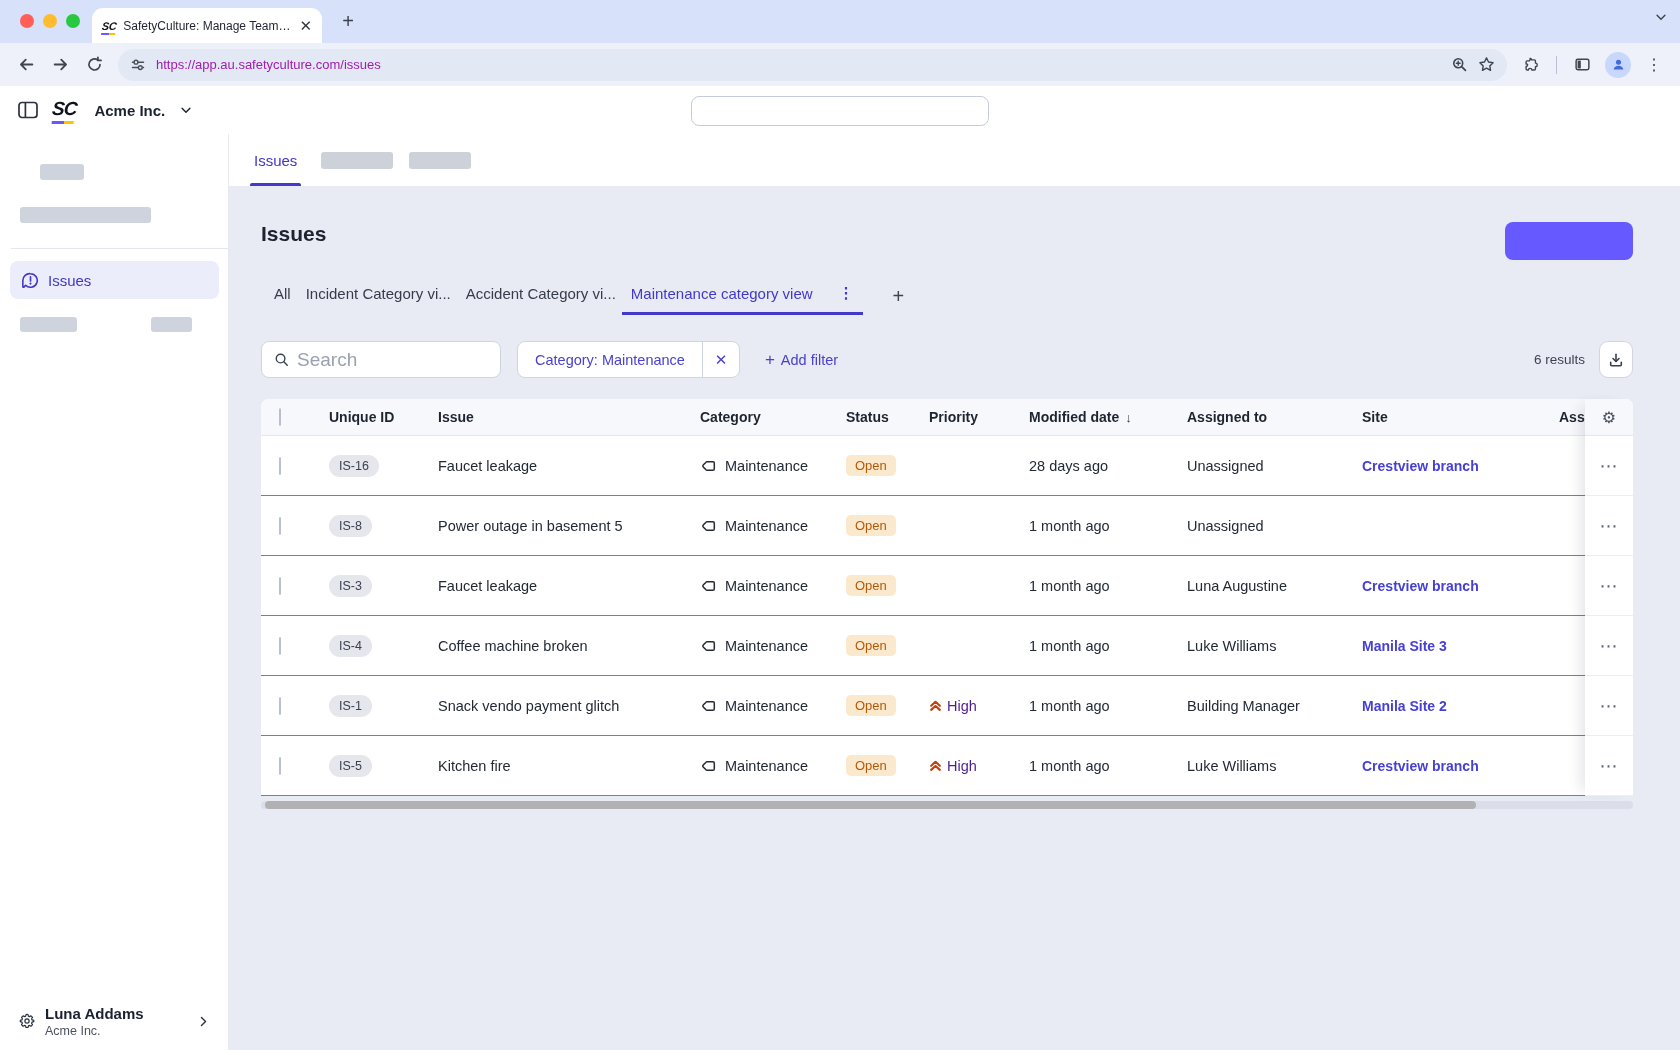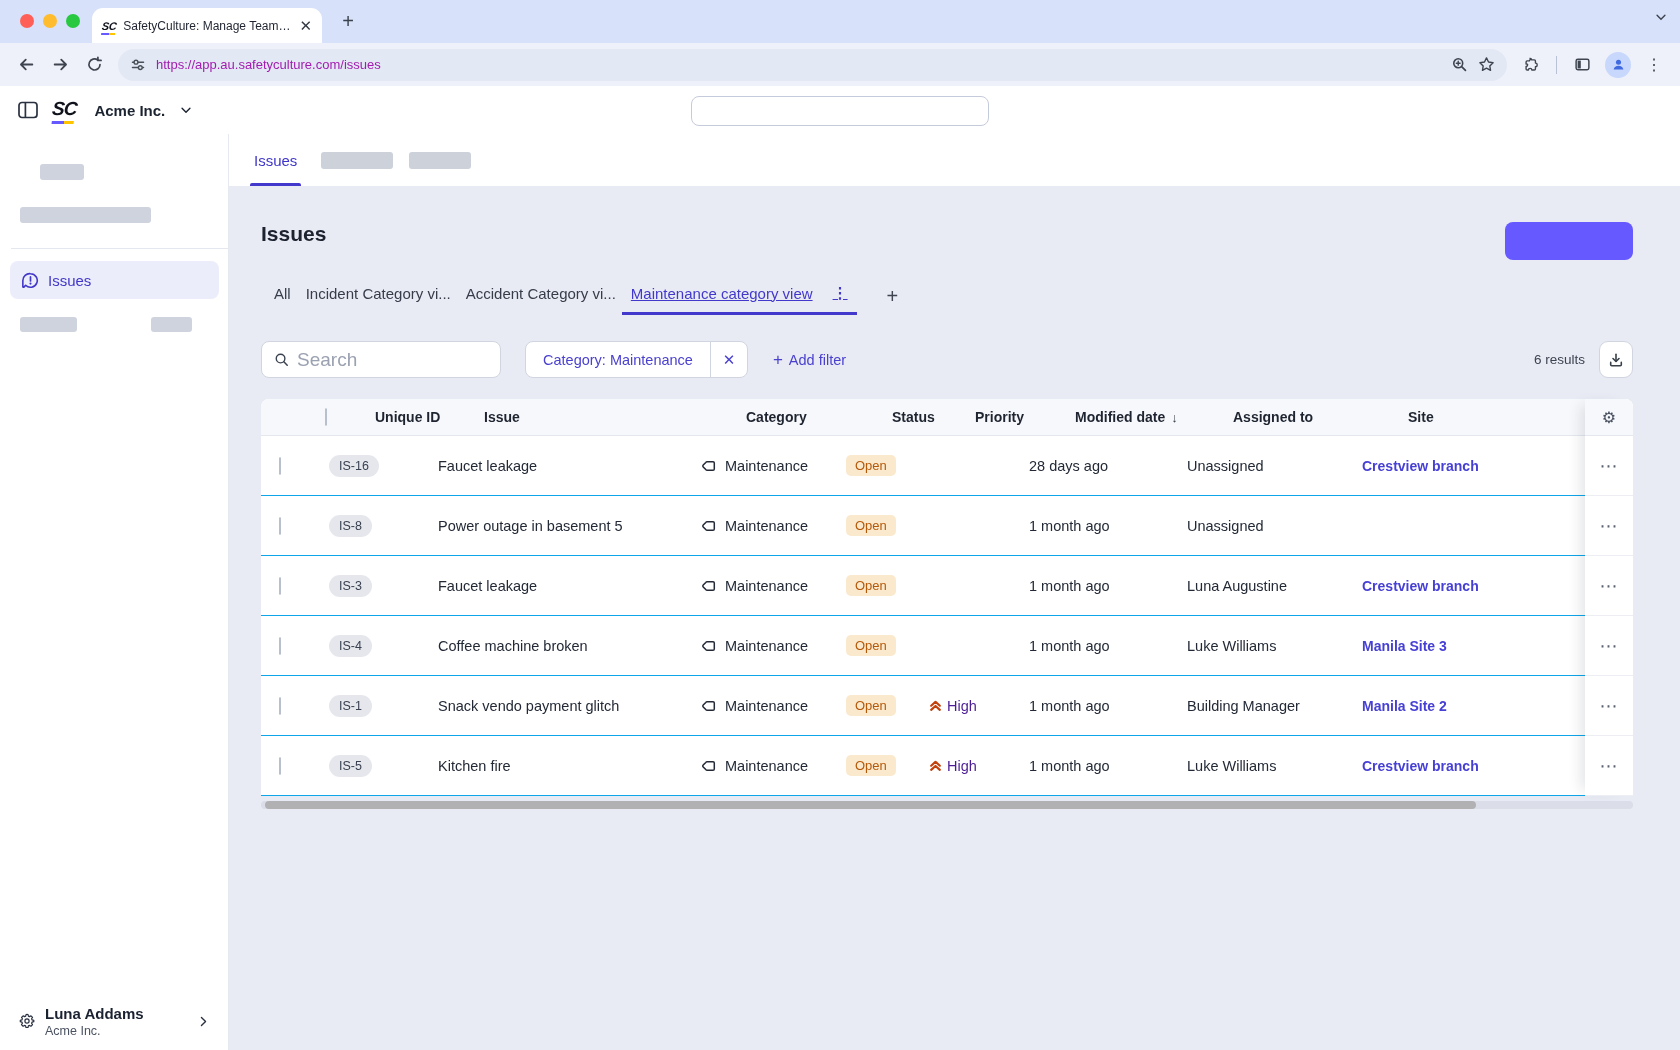--- a/index.html
+++ b/index.html
@@ -64,45 +64,45 @@
   .nav-skel2 { width:62px; margin-left:16px; }
 
   .content { flex:1; background:#e9ebf4; padding:0 47px 0 32px; position:relative; overflow:hidden; }
   .page-head { position:relative; padding-top:36px; height:98px; }
   .page-title { font-size:21px; font-weight:bold; color:#1c2230; }
   .primary-btn { position:absolute; top:36px; right:0; width:128px; height:38px; background:#6559ff; border:none; border-radius:8px; }
 
   .view-tabs { display:flex; align-items:flex-end; padding-left:13px; position:relative;text-align:center; }
   .vtab { font-size:15px; color:#363c49; padding-bottom:13px; margin-right:15px; white-space:nowrap; }
   .vtab.active { color:#4238cb; border-bottom:3px solid #4238cb; padding:0 9px 10px 9px; margin-left:-9px; margin-right:6px;
-          display:flex; align-items:center; gap:20px;text-decoration:underline; }
+          display:flex; align-items:center; gap:26px; }
   .vtab-kebab { font-size:15px; font-weight:bold; color:#4238cb; }
   .vtab-plus { font-size:20px; color:#3f4550; padding-bottom:9px; margin-left:24px; line-height:1; }
 
   .filter-row { margin-top:26px; display:flex; align-items:center; height:37px; }
   .search-box { width:240px; height:37px; background:#fff; border:1px solid #d1d5e0; border-radius:8px;
           display:flex; align-items:center; padding:0 12px; gap:8px; }
   .search-box input { border:none; outline:none; flex:1; font-size:19px; font-family:inherit; color:#c2410c; min-width:0; background:transparent; }
   .search-box input::placeholder { color:#9aa1b1; }
-  .filter-chip { margin-left:24px; height:37px; background:#fff; border:1px solid #d1d5e0; border-radius:8px; display:flex; align-items:stretch; }
+  .filter-chip { margin-left:16px; height:37px; background:#fff; border:1px solid #d1d5e0; border-radius:8px; display:flex; align-items:stretch; }
   .chip-label { display:flex; align-items:center; padding:0 17px; font-size:14.5px; color:#4a41cf; }
   .chip-div { width:1px; background:#d1d5e0; }
   .chip-close { width:36px; display:flex; align-items:center; justify-content:center; color:#4a41cf; font-size:15px; }
   .add-filter { margin-left:25px; display:flex; align-items:center; gap:6px; color:#4a41cf; font-size:14.5px; }
   .add-plus { font-size:17px; }
   .fspacer { flex:1; }
   .results { font-size:13.5px; color:#3c4350; margin-right:14px; }
   .dl-btn { width:34px; height:37px; background:#fff; border:1px solid #d1d5e0; border-radius:9px; display:flex; align-items:center; justify-content:center; color:#394049; }
 
   
   .table-card { margin-top:21px; background:#fff; border-radius:8px 8px 0 0; position:relative; width:1372px; }
   .trow { display:grid; grid-template-columns:68px 109px 262px 146px 83px 100px 158px 175px 197px 74px;
           align-items:center; height:60px; border-bottom:1px solid #0ea5e9; font-size:14.5px; color:#232a36; }
   .thead { height:37px; background:#f7f8fb; border-radius:8px 8px 0 0; border-bottom:1px solid #e4e7ee;
-          font-weight:bold; font-size:14px; color:#1e2430;padding-left:46px; }
+          font-weight:bold; font-size:14px; color:#1e2430; }
   .cell { padding-right:8px; white-space:nowrap; overflow:hidden; }
   .c-check { padding-left:18px; overflow:visible; }
   .checkbox { width:16px; height:16px; border:1.5px solid #b9c0cd; border-radius:4px; background:#fff; }
   .id-pill { display:inline-block; background:#e5e7ed; color:#394050; font-size:12.5px; padding:4px 10px; border-radius:12px; }
   .c-cat { display:flex; align-items:center; gap:9px; }
   .badge-open { display:inline-block; background:#fbe9ce; color:#b4590a; font-size:13px; padding:3px 9px; border-radius:5px; }
   .c-pri { display:flex; align-items:center; gap:5px; color:#4c1d95; }
   .site-link { color:#4740d4; font-weight:bold; font-size:14px; }
   .mod-arrow { font-size:13px; margin-left:6px; color:#333a46; }
   .sticky-col { position:absolute; top:0; right:0; bottom:0; width:48px; background:#fff;

